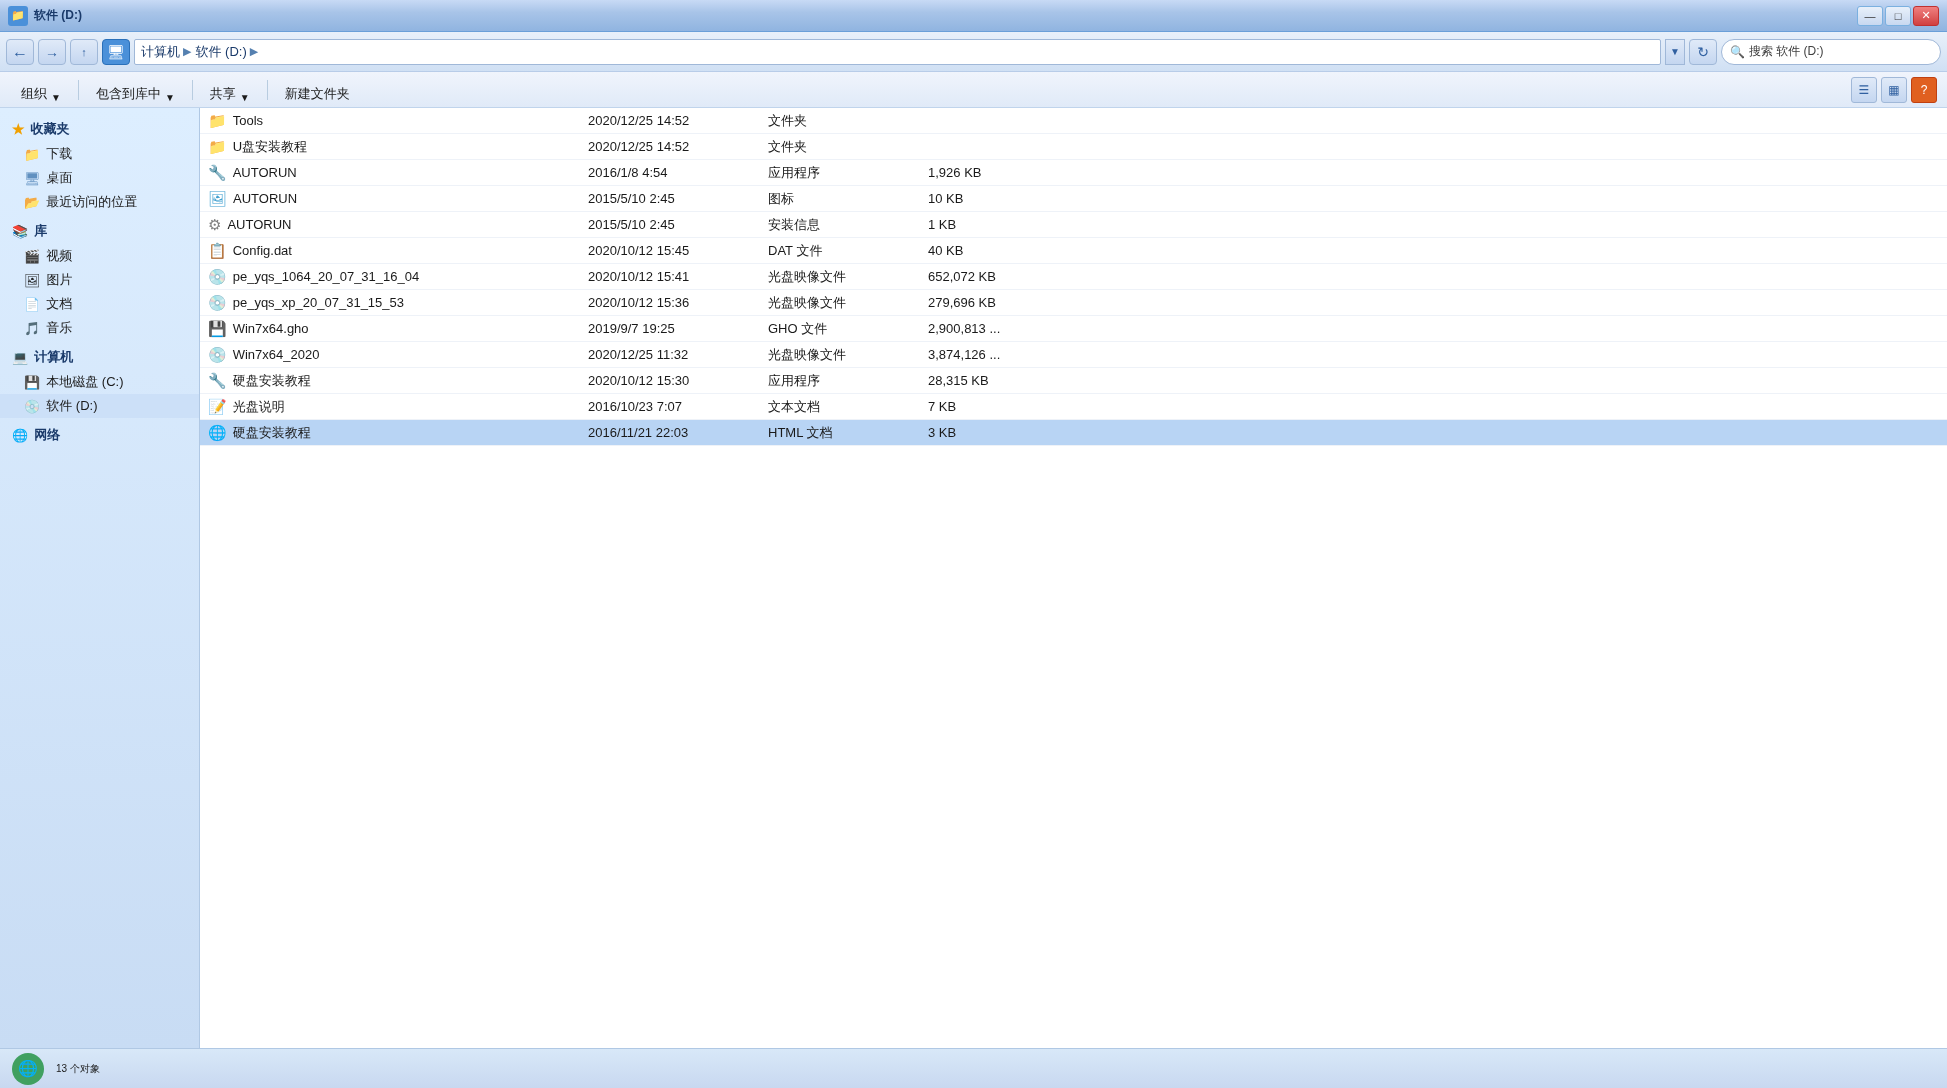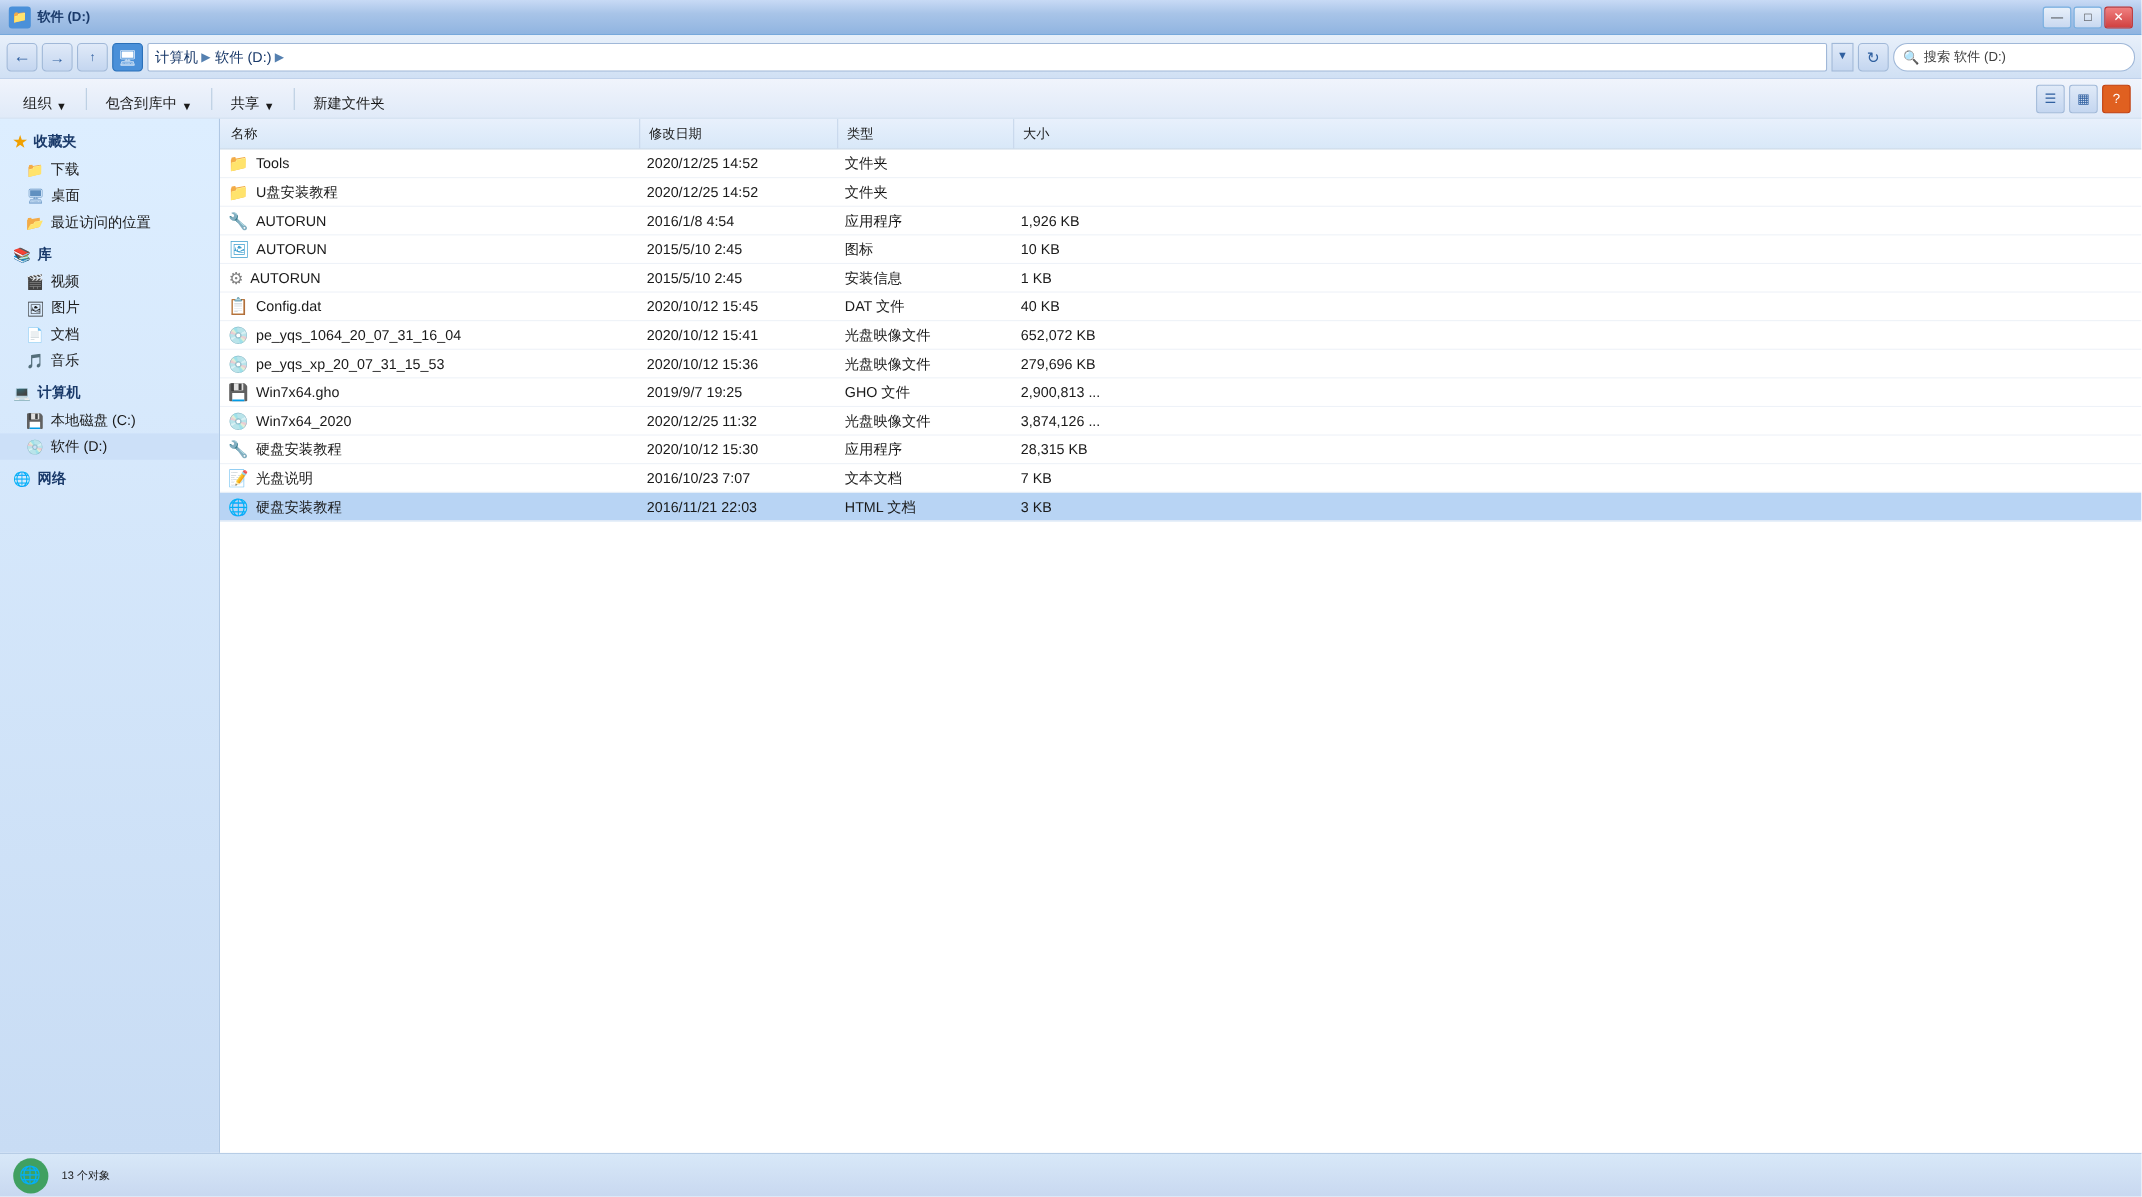--- a/index.html
+++ b/index.html
@@ -401,34 +401,20 @@
     <div class="sidebar-section">
       <div class="sidebar-header">
         <span>🌐</span>
         <span>网络</span>
       </div>
     </div>
   </div>
 
   <div class="file-area">
 
-    <div class="column-headers">
-      <div class="col-header">
-        <span>名称</span>
-      </div>
-      <div class="col-header">
-        <span>修改日期</span>
-      </div>
-      <div class="col-header">
-        <span>类型</span>
-      </div>
-      <div class="col-header">
-        <span>大小</span>
-      </div>
-    </div>
 
     <div class="file-list">
     <div class="file-row">
     <div class="file-cell">
       <span style="color:#f0c040;font-size:15px;">📁</span>
       <span>Tools</span>
     </div>
     <div class="file-cell">
       <span>2020/12/25 14:52</span>
     </div>

